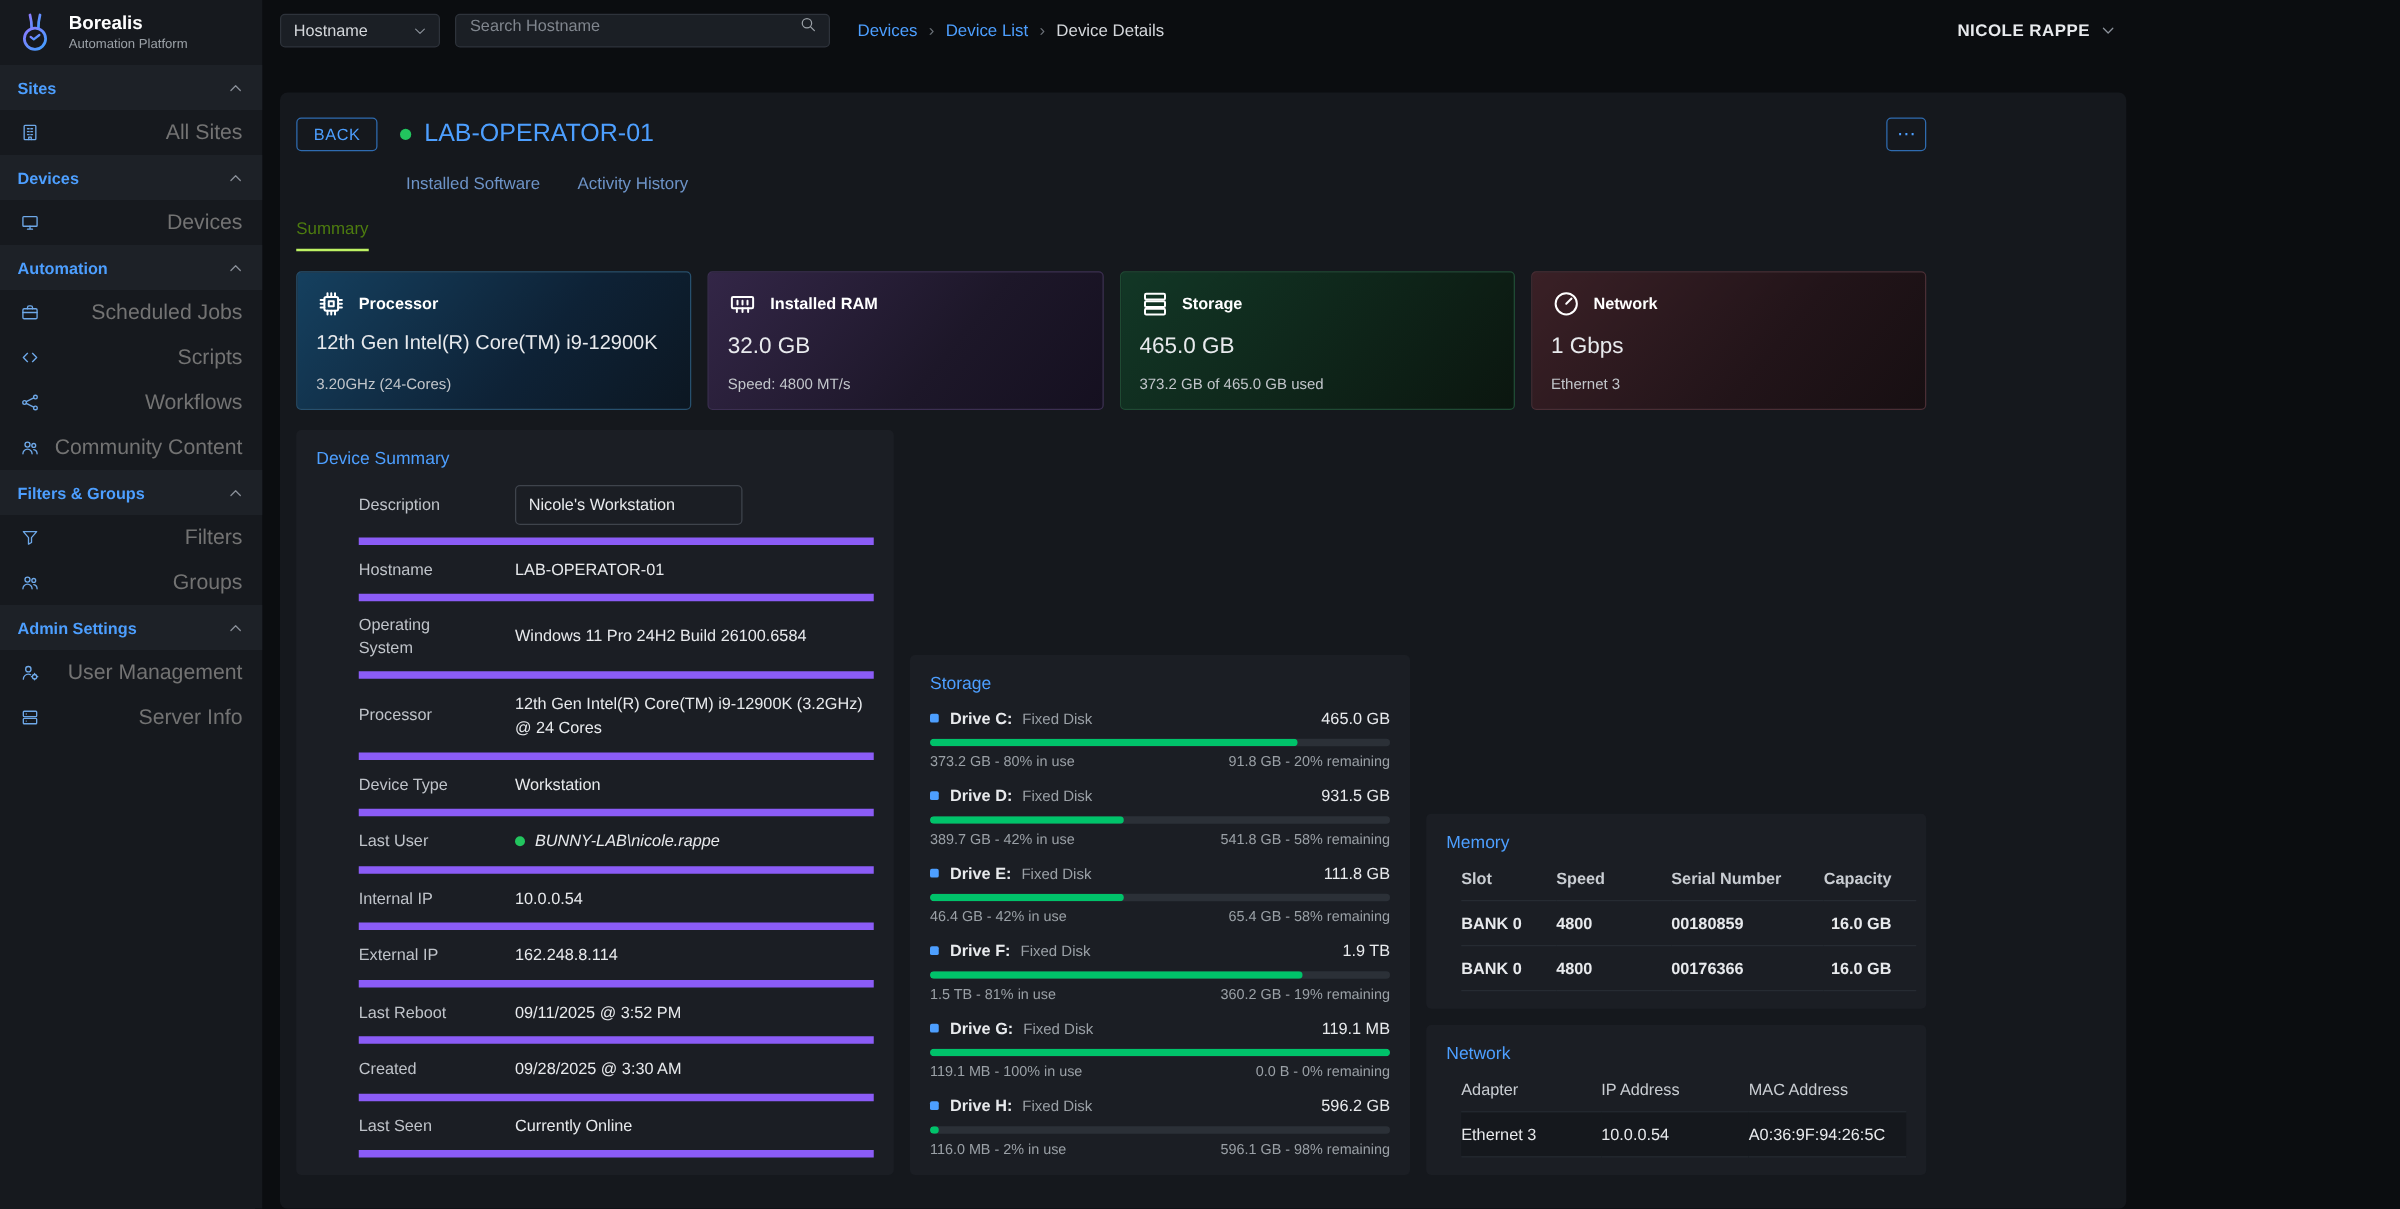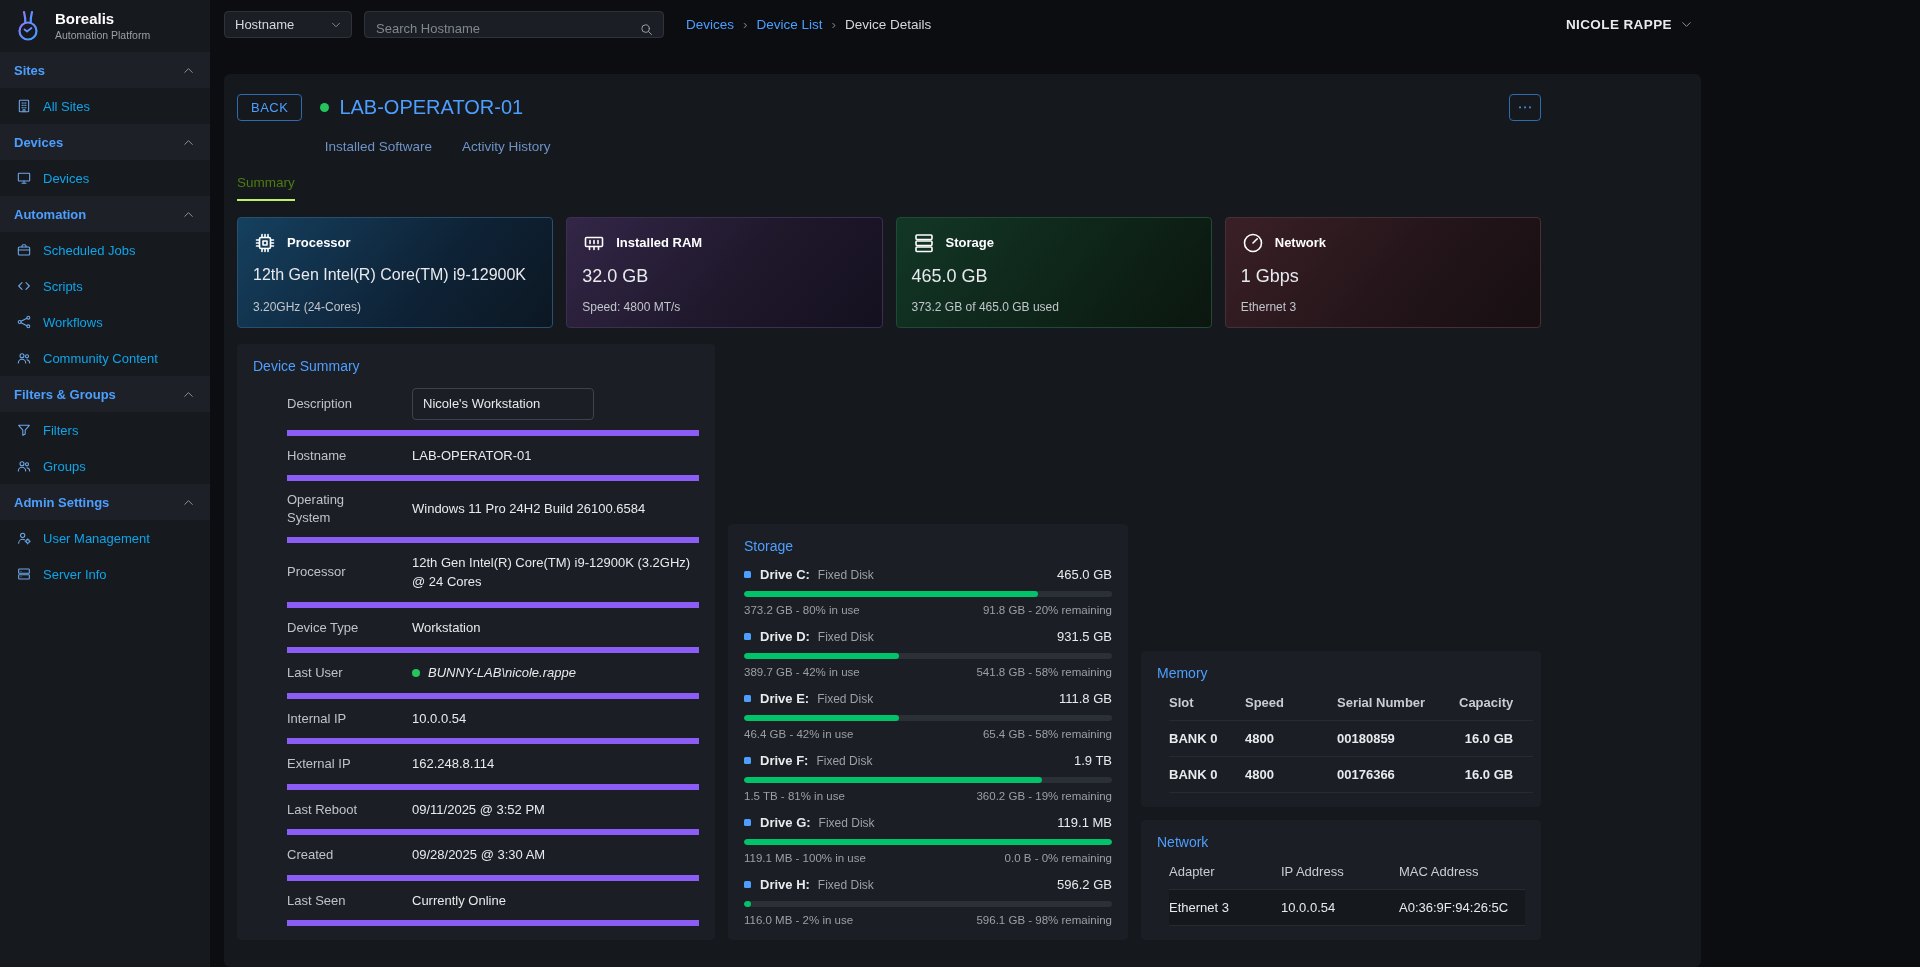--- a/index.html
+++ b/index.html
@@ -11,34 +11,34 @@
 
   
   .sidebar { width:210px; flex-shrink:0; background:#16191e; height:100%; }
   .logo-row { display:flex; align-items:center; gap:9px; height:52px; padding:0 10px; }
   .logo-name { font-size:15px; font-weight:700; color:#ffffff; line-height:1.1; }
   .logo-sub { font-size:10.5px; color:#9aa0a6; margin-top:2px; }
   .nav-header { display:flex; justify-content:space-between; align-items:center;
     height:36px; padding:0 14px; background:#1d2127; color:#4d9fff;
     font-size:13px; font-weight:700; cursor:pointer; }
   .nav-item { display:flex; align-items:center; gap:11px; height:36px; padding:0 16px;
-    font-size:13px; color:#0ea5e9; cursor:pointer; }
+    font-size:17px; color:#737373; cursor:pointer;justify-content:space-between; }
   .nav-icon { color:#6ea8e8; display:flex; }
   .icon, .icon * { fill:none; stroke:currentColor; stroke-width:1.6;
     stroke-linecap:round; stroke-linejoin:round; }
   .chev { color:#8a9099; display:flex; }
 
   
   .main { flex:1; display:flex; flex-direction:column; background:#0b0d10;gap:16px; }
   .topbar { height:52px; display:flex; align-items:center; gap:12px; padding:0 22px 0 14px; }
   .select-box { width:128px; height:27px; background:#1b1f25; border:1px solid #2e333b;
     border-radius:4px; display:flex; align-items:center; justify-content:space-between;
     padding:0 8px 0 10px; font-size:13px; color:#d4d7db; cursor:pointer; }
   .search-box { width:300px; height:27px; background:#1b1f25; border:1px solid #2e333b;
-    border-radius:4px; display:flex; align-items:flex-end; padding:0 9px; }
+    border-radius:4px; display:flex; align-items:flex-start; padding:0 9px; }
   .search-box input { flex:1; background:transparent; border:none; outline:none;
     color:#e8eaed; font-size:13px; font-family:inherit; }
   .search-box input::placeholder { color:#80868e; }
   .search-icon { color:#9aa0a6; display:flex; }
   .breadcrumb { display:flex; align-items:center; font-size:13.5px; margin-left:10px; }
   .crumb { color:#4d9fff; cursor:pointer; }
   .crumb-sep { color:#6b7077; margin:0 9px; }
   .crumb.current { color:#d4d7db; cursor:default; }
   .user-menu { margin-left:auto; display:flex; align-items:center; gap:7px;
     font-size:13.5px; font-weight:600; letter-spacing:.4px; cursor:pointer; }

